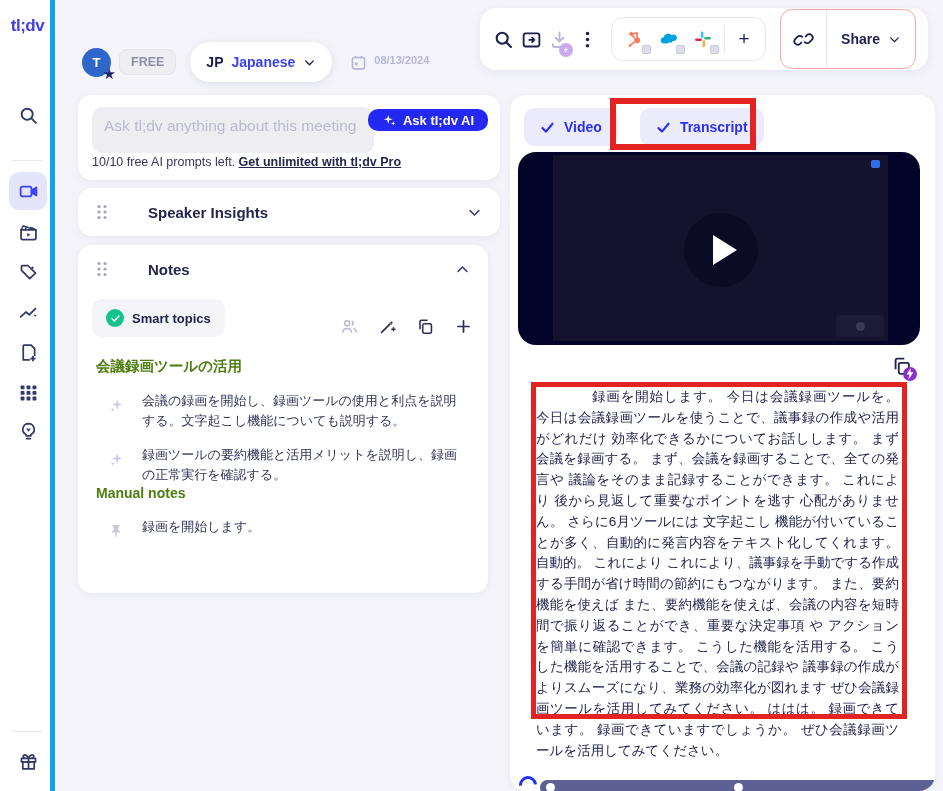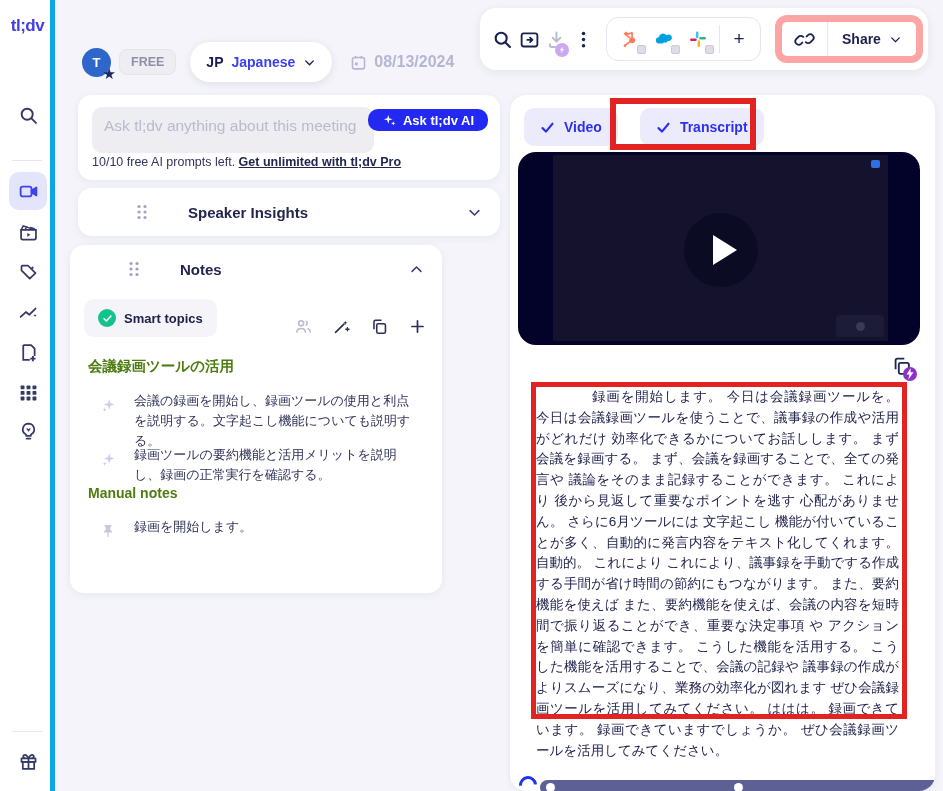--- a/index.html
+++ b/index.html
@@ -17,56 +17,56 @@
 
   
   .page-title { position:absolute; left:78px; top:8px; font-size:19px; font-weight:bold; color:#15184a; }
   .meta-row { position:absolute; left:82px; top:44px; height:36px; display:flex; align-items:center; }
   .avatar { position:relative; width:29px; height:29px; border-radius:50%; background:#2e66c9; color:#fff; font-size:13px; font-weight:bold; display:flex; align-items:center; justify-content:center; }
   .avatar .star { position:absolute; right:-5px; bottom:-6px; color:#202a6b; font-size:15px; }
   .badge-free { margin-left:8px; background:#ededf2; border:1px solid #e4e4ea; border-radius:8px; padding:5px 11px; font-size:12.5px; font-weight:bold; color:#8f90a8; }
   .lang-pill { margin-left:14px; background:#fff; border-radius:20px; height:40px; padding:0 16px; display:flex; align-items:center; gap:8px; box-shadow:0 2px 8px rgba(40,40,90,.10); cursor:pointer; }
   .lang-pill .code { font-size:14px; font-weight:bold; color:#1a1d4e; }
   .lang-pill .name { font-size:14px; font-weight:bold; color:#3a3ff0; }
-  .date-wrap { margin-left:18px; display:flex; align-items:center; gap:7px; color:#b4b6d4; font-size:16px; font-weight:bold; }
+  .date-wrap { margin-left:18px; display:flex; align-items:flex-start; gap:7px; color:#b4b6d4; font-size:11px; font-weight:bold; }
 
   
   .toolbar { position:absolute; left:480px; top:8px; width:448px; height:62px; background:#fff; border-radius:16px; box-shadow:0 2px 10px rgba(40,40,90,.08); display:flex; align-items:center; padding:0 12px; gap:6px; }
   .tb-icon { width:32px; height:32px; display:flex; align-items:center; justify-content:center; color:#1c2050; position:relative; cursor:pointer; }
   .tb-icon svg { width:21px; height:21px; }
   .tb-icon.disabled { color:#b9bbd0; }
   .mini-badge { position:absolute; right:-2px; bottom:-2px; width:14px; height:14px; border-radius:50%; background:#cba9ef; display:flex; align-items:center; justify-content:center; }
   .mini-badge svg { width:8px; height:8px; }
   .int-group { margin-left:6px; display:flex; align-items:center; border:1px solid #e5e6ef; border-radius:12px; height:44px; padding:0 6px; }
   .int-item { position:relative; width:34px; height:34px; display:flex; align-items:center; justify-content:center; cursor:pointer; }
   .int-item svg { width:20px; height:20px; }
   .int-sub { position:absolute; right:1px; bottom:2px; width:9px; height:9px; border-radius:2px; background:#dcdde8; border:1px solid #c9cada; }
   .int-div { width:1px; height:28px; background:#e5e6ef; margin:0 4px; }
   .plus-btn { width:30px; height:30px; display:flex; align-items:center; justify-content:center; color:#1c2050; font-size:19px; cursor:pointer; }
-  .share-group { margin-left:8px; display:flex; align-items:center; border:7px solid #fca5a5; border-radius:12px; height:48px; }
+  .share-group { margin-left:8px; display:flex; align-items:center; border:1px solid #fca5a5; border-radius:12px; height:60px; }
   .share-link { width:46px; height:100%; display:flex; align-items:center; justify-content:center; color:#1c2050; border-right:1px solid #e5e6ef; cursor:pointer; }
   .share-link svg { width:21px; height:21px; }
   .share-btn { padding:0 14px; display:flex; align-items:center; gap:8px; font-size:14px; font-weight:bold; color:#1c2050; cursor:pointer; }
 
   
-  .card { position:absolute; background:#fff; border-radius:14px; box-shadow:0 2px 8px rgba(40,40,90,.06);padding-left:40px; }
+  .card { position:absolute; background:#fff; border-radius:14px; box-shadow:0 2px 8px rgba(40,40,90,.06); }
   .ask-card { left:78px; top:95px; width:422px; height:85px; }
   .ask-input { position:absolute; left:14px; top:12px; width:282px; height:46px; background:#ededf2; border:none; border-radius:10px; resize:none; overflow:hidden; font-family:inherit; font-size:15.5px; padding:10px 12px; color:#3a3d66; }
   .ask-input::placeholder { color:#b9bbcc; }
   .ask-btn { position:absolute; right:12px; top:14px; height:22px; padding:0 14px; background:#2329f0; color:#fff; border:none; border-radius:10px; font-size:13px; font-weight:bold; display:flex; align-items:center; gap:6px; cursor:pointer; font-family:inherit; }
   .ask-foot { position:absolute; left:14px; top:60px; font-size:12.5px; color:#33365e; white-space:nowrap; }
   .ask-foot a { color:#23264f; font-weight:bold; text-decoration:underline; cursor:pointer; }
 
   .sec-card { left:78px; width:422px; height:48px; }
   .sec-head { display:flex; align-items:center; height:48px; padding:0 18px; cursor:pointer; }
   .drag-dots { color:#a0a3c0; margin-right:12px; display:flex; }
   .sec-title { font-size:15px; font-weight:bold; color:#23264f; flex:1;margin-left:28px; }
   .chev { color:#3a3d78; }
 
-  .notes-card { left:70px; top:245px; width:372px; height:348px; }
+  .notes-card { left:78px; top:245px; width:410px; height:348px; }
   .smart-row { position:absolute; left:14px; top:54px; right:14px; display:flex; align-items:flex-end; }
   .smart-pill { background:#f5f5f9; border-radius:10px; height:38px; display:flex; align-items:center; gap:8px; padding:0 14px; cursor:pointer; }
   .smart-pill .label { font-size:13px; font-weight:bold; color:#20234a; }
   .gcheck { width:18px; height:18px; border-radius:50%; background:#12c48b; display:flex; align-items:center; justify-content:center; }
   .note-tools { margin-left:auto; display:flex; align-items:center; gap:16px; }
   .note-tools .t { width:22px; height:22px; display:flex; align-items:center; justify-content:center; color:#2b2f55; cursor:pointer; }
   .note-tools .t.dim { color:#b9bbd0; }
   .note-tools svg { width:19px; height:19px; }
   .note-h { position:absolute; left:18px; font-size:14px; font-weight:bold; color:#4d7c0f; }
   .note-item { position:absolute; left:30px; right:20px; display:flex; gap:14px; }

